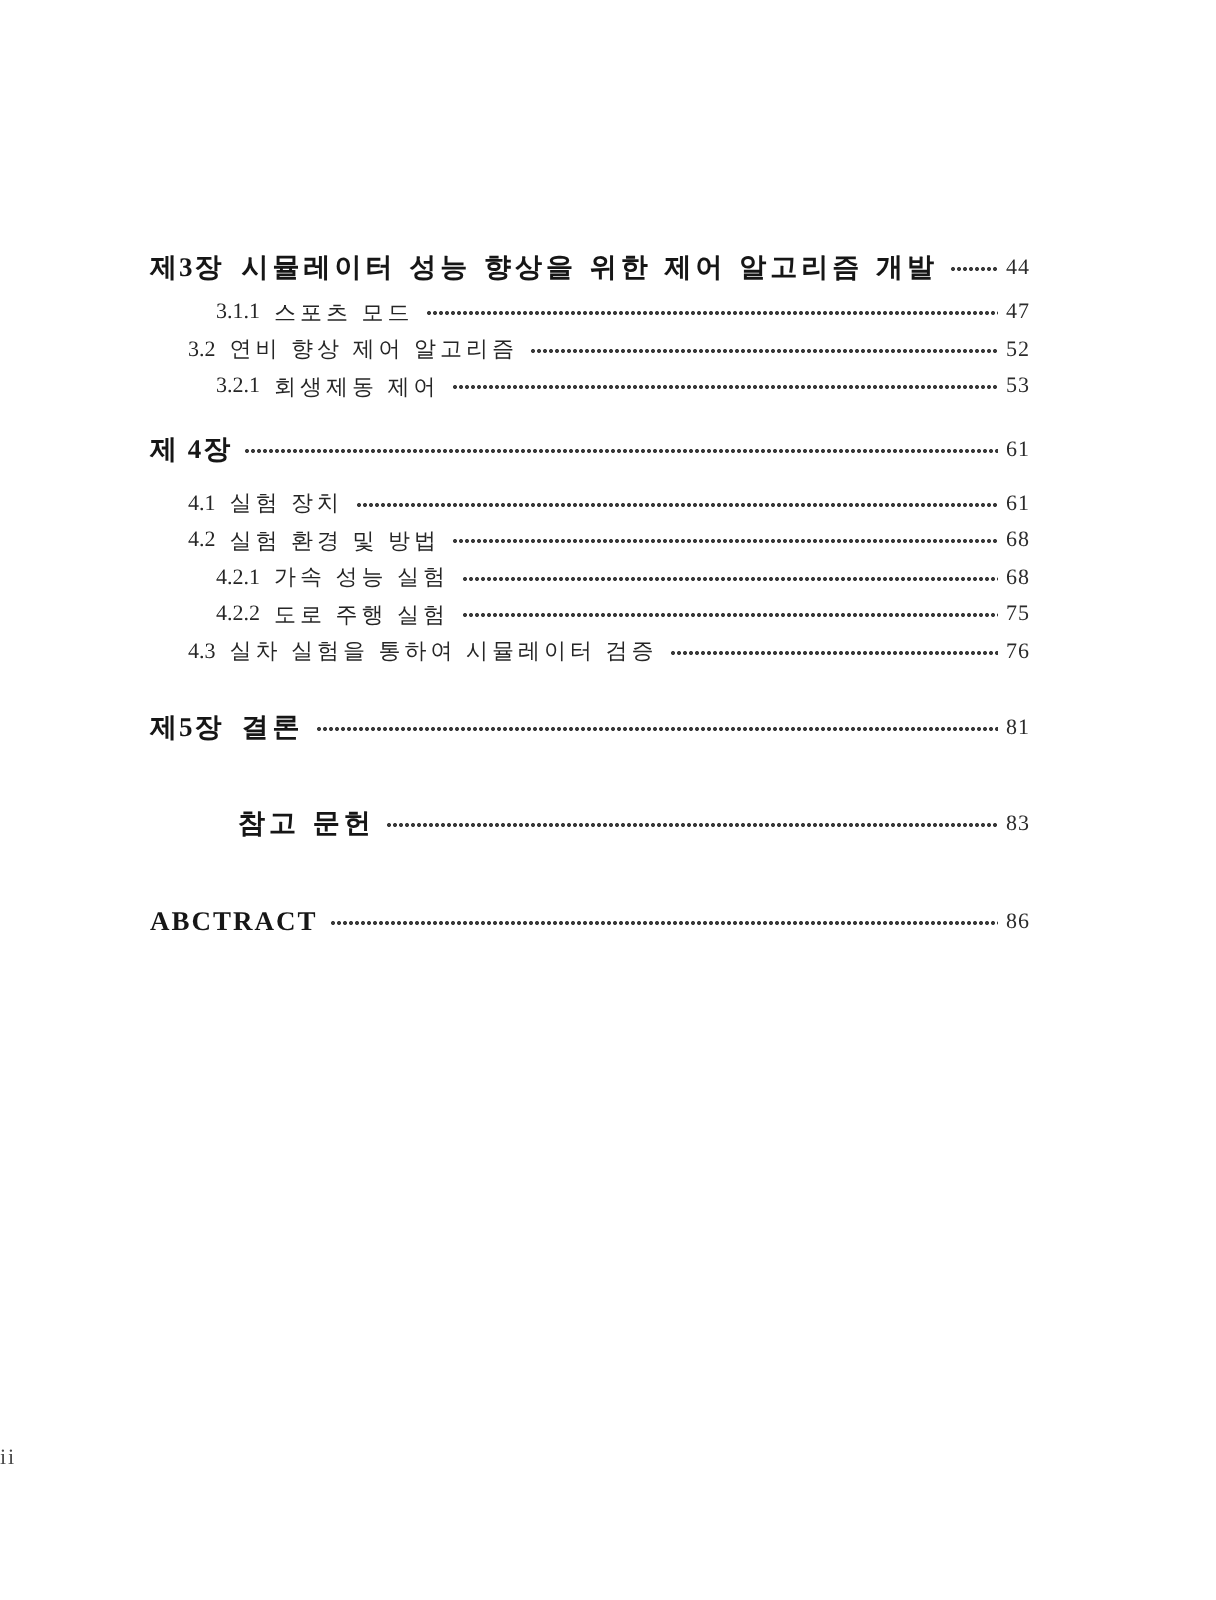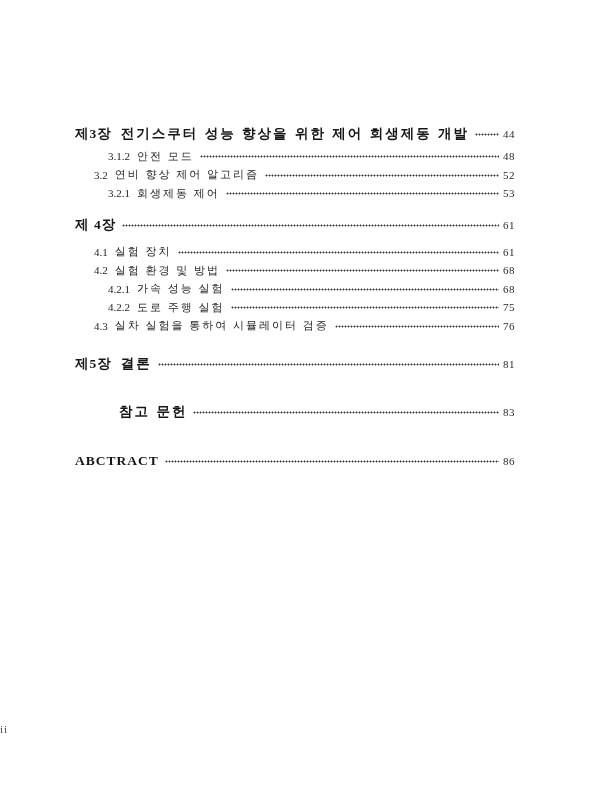--- a/index.html
+++ b/index.html
@@ -90,29 +90,29 @@
 <body>
 
 <div id="page">
 
   <div id="toc">
 
     <div id="toc-groups">
         <section>
           <div class="row chapter-row">
             <span class="num">제3장</span>
-            <span class="title">전기스쿠터 성능 향상을 위한 제어 회생제동 개발</span>
+            <span class="title">시뮬레이터 성능 향상을 위한 제어 알고리즘 개발</span>
             <span class="leader"></span>
             <span class="pg">44</span>
           </div>
           <div class="row entry-row l3">
-            <span class="num">3.1.2</span>
-            <span class="title">안전 모드</span>
+            <span class="num">3.1.1</span>
+            <span class="title">스포츠 모드</span>
             <span class="leader"></span>
-            <span class="pg">48</span>
+            <span class="pg">47</span>
           </div>
           <div class="row entry-row l2">
             <span class="num">3.2</span>
             <span class="title">연비 향상 제어 알고리즘</span>
             <span class="leader"></span>
             <span class="pg">52</span>
           </div>
           <div class="row entry-row l3">
             <span class="num">3.2.1</span>
             <span class="title">회생제동 제어</span>

